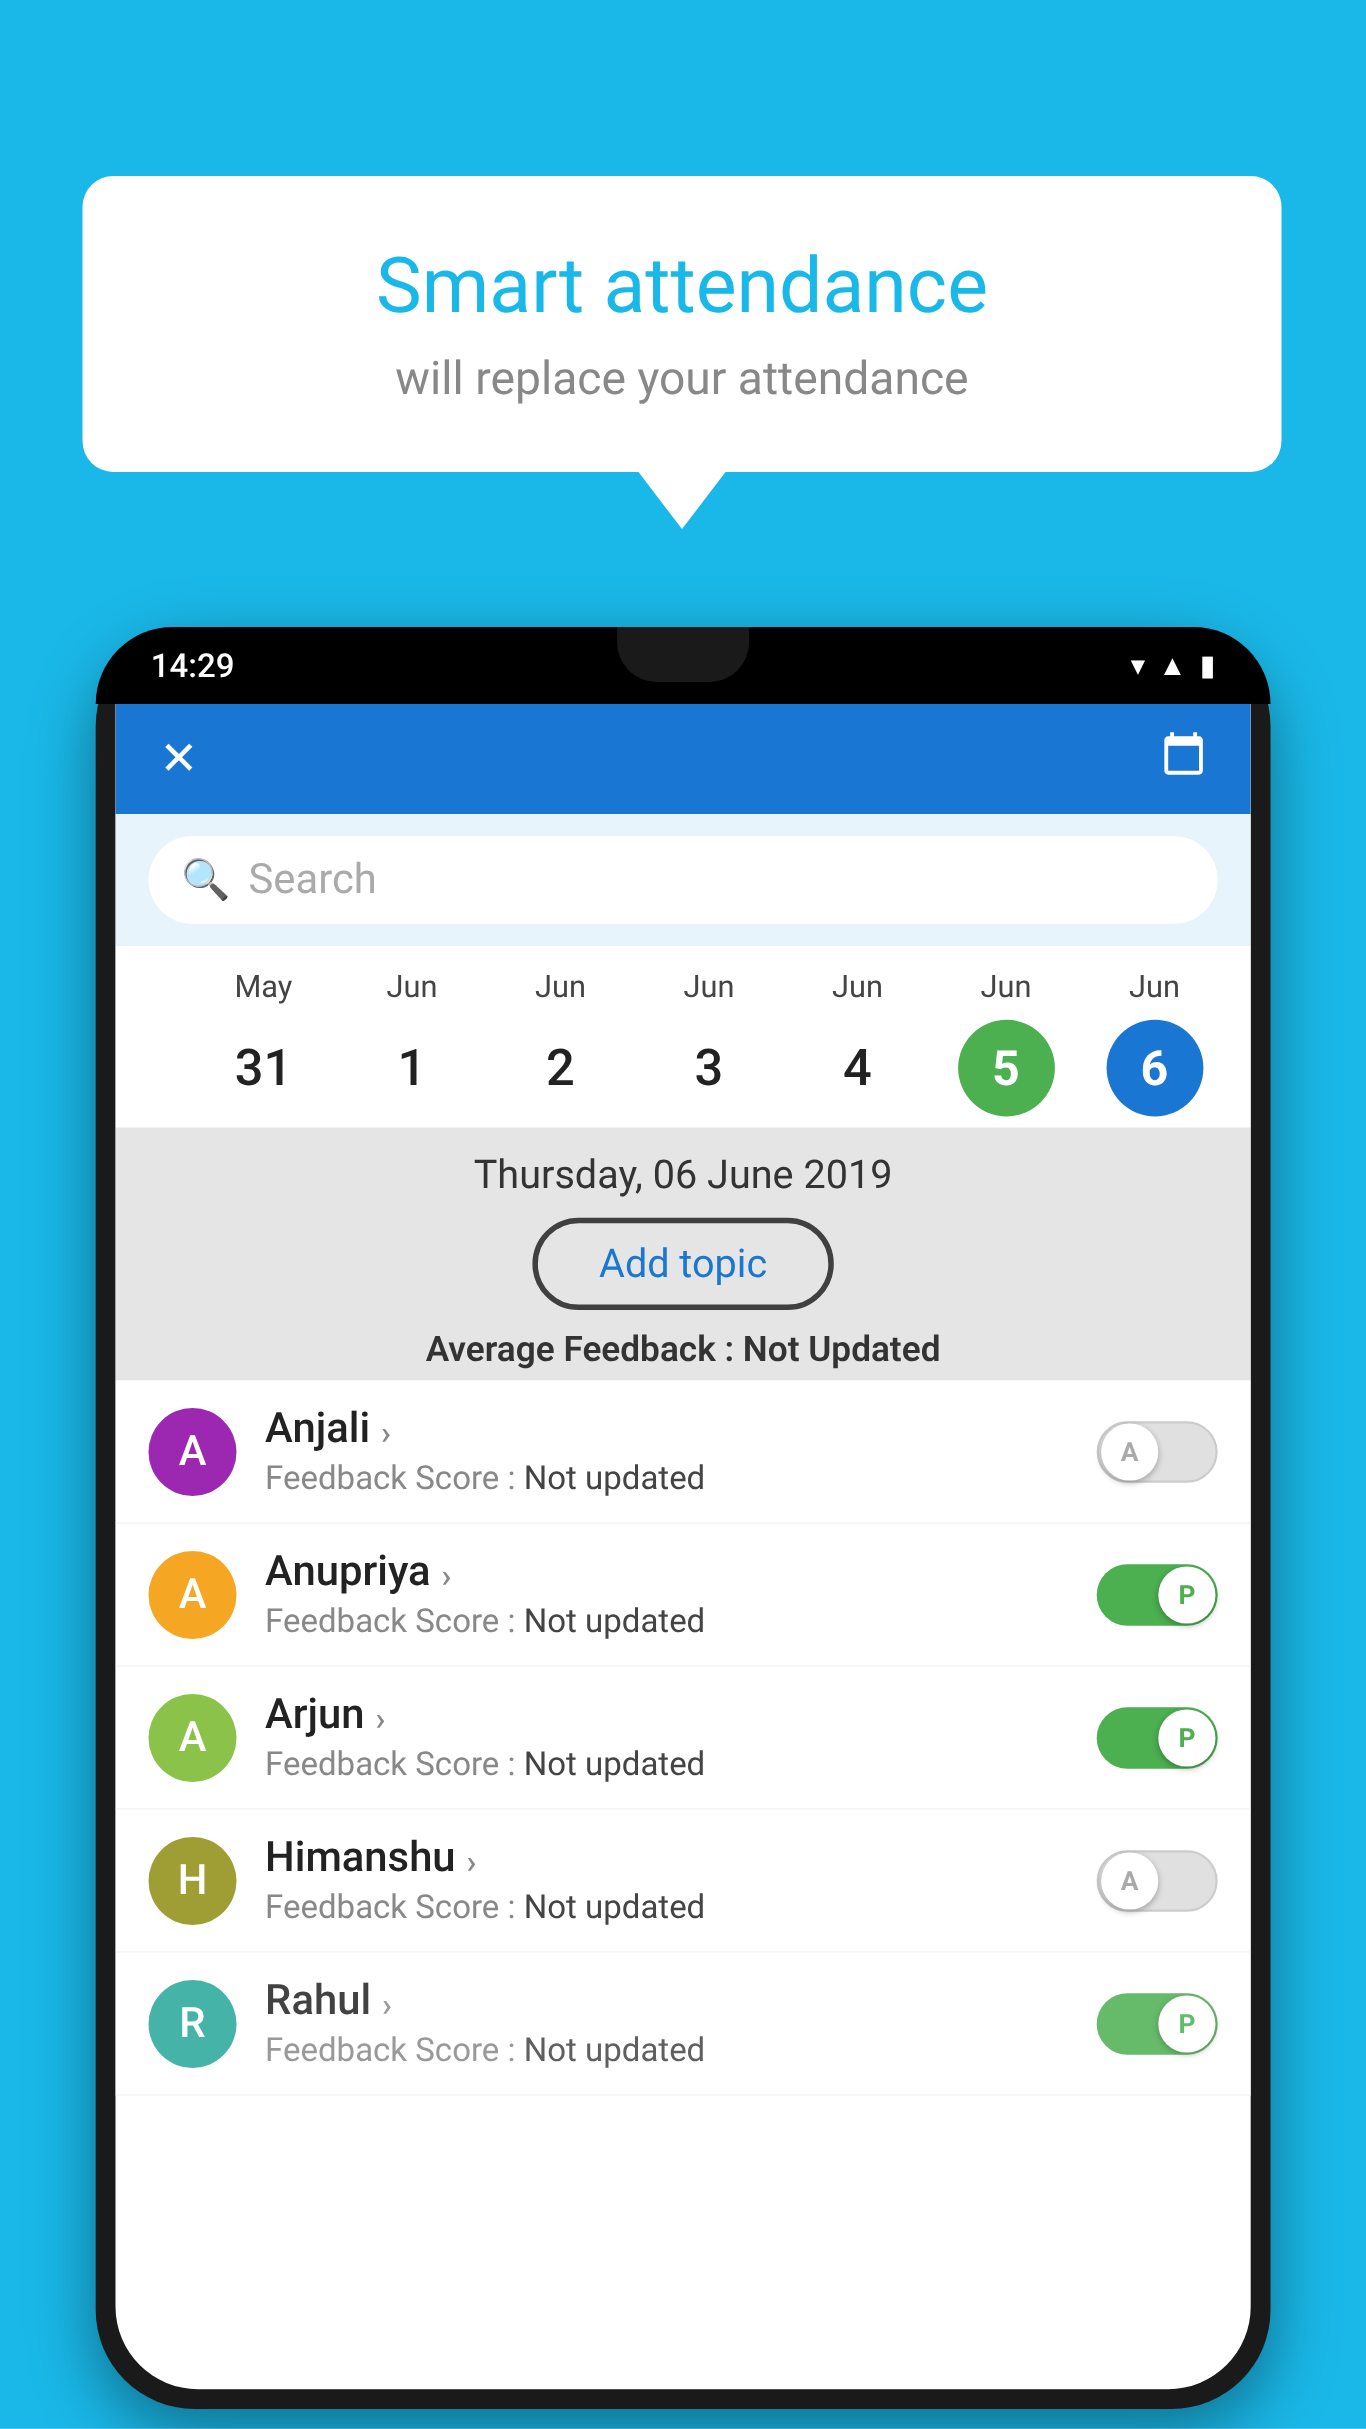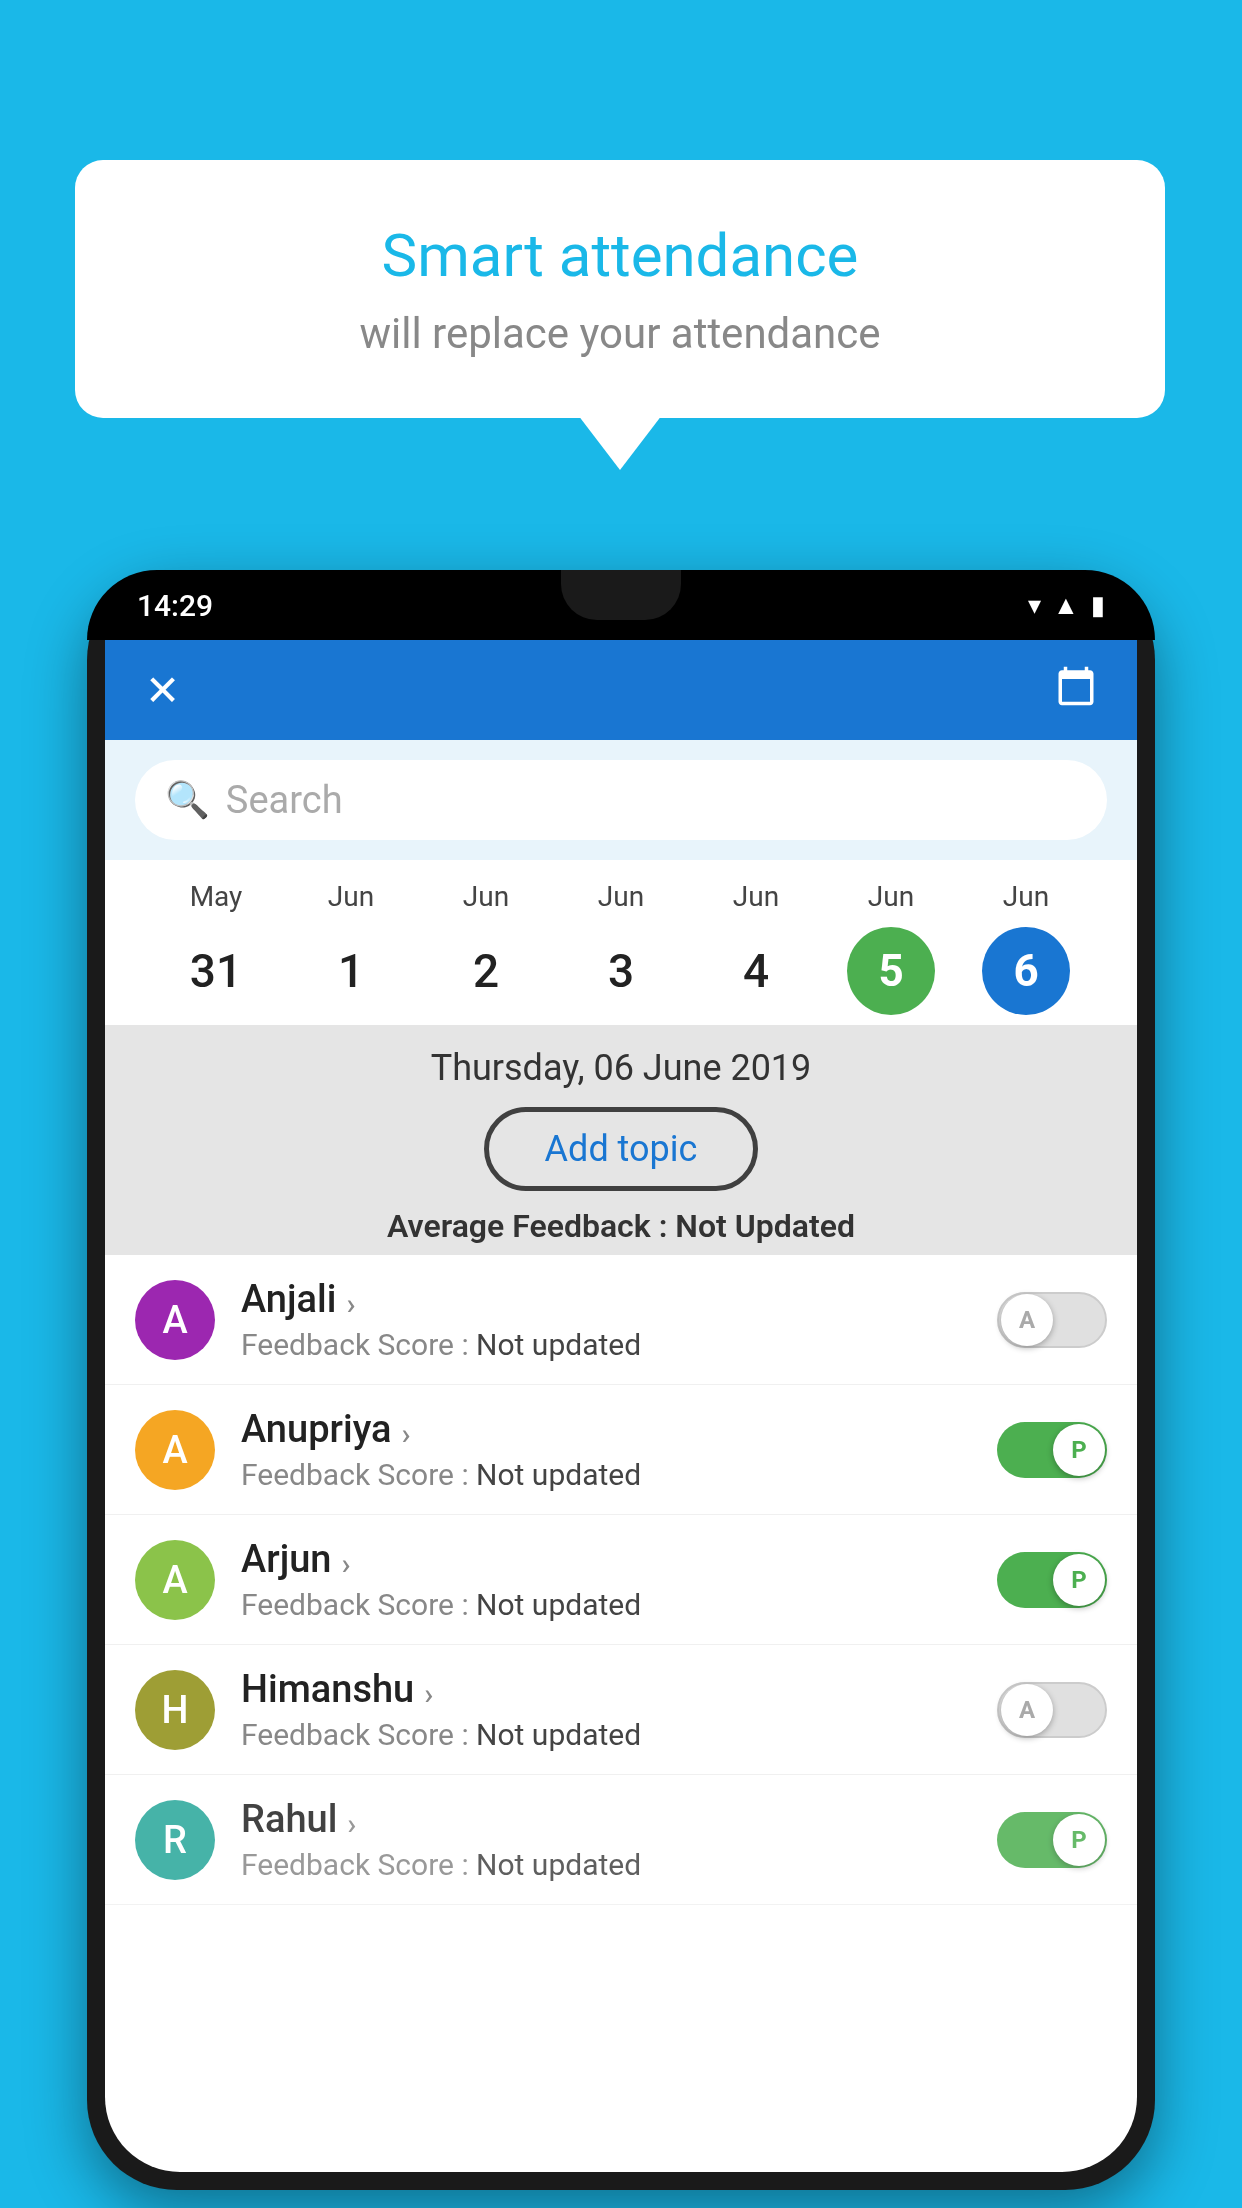--- a/index.html
+++ b/index.html
@@ -36,21 +36,21 @@
       left: 50%;
       transform: translateX(-50%);
       width: 0;
       height: 0;
       border-left: 42px solid transparent;
       border-right: 42px solid transparent;
       border-top: 55px solid white;
     }
 
     .bubble-title {
-      font-size: 60px;
+      font-size: 70px;
       color: #1ab8e8;
       font-weight: 400;
       margin-bottom: 18px;
     }
 
     .bubble-subtitle {
       font-size: 42px;
       color: #888;
       font-weight: 400;
     }
@@ -326,21 +326,21 @@
     }
 
     .toggle-on .toggle-thumb {
       right: 2px;
       color: #4caf50;
     }
 
     
     .cal-row {
       display: flex;
-      justify-content: center;
+      justify-content: flex-end;
       align-items: center;
       padding: 0 10px;
     }
 
     .cal-cell {
       width: 135px;
       text-align: center;
     }
 
     .cal-cell .month-label {

